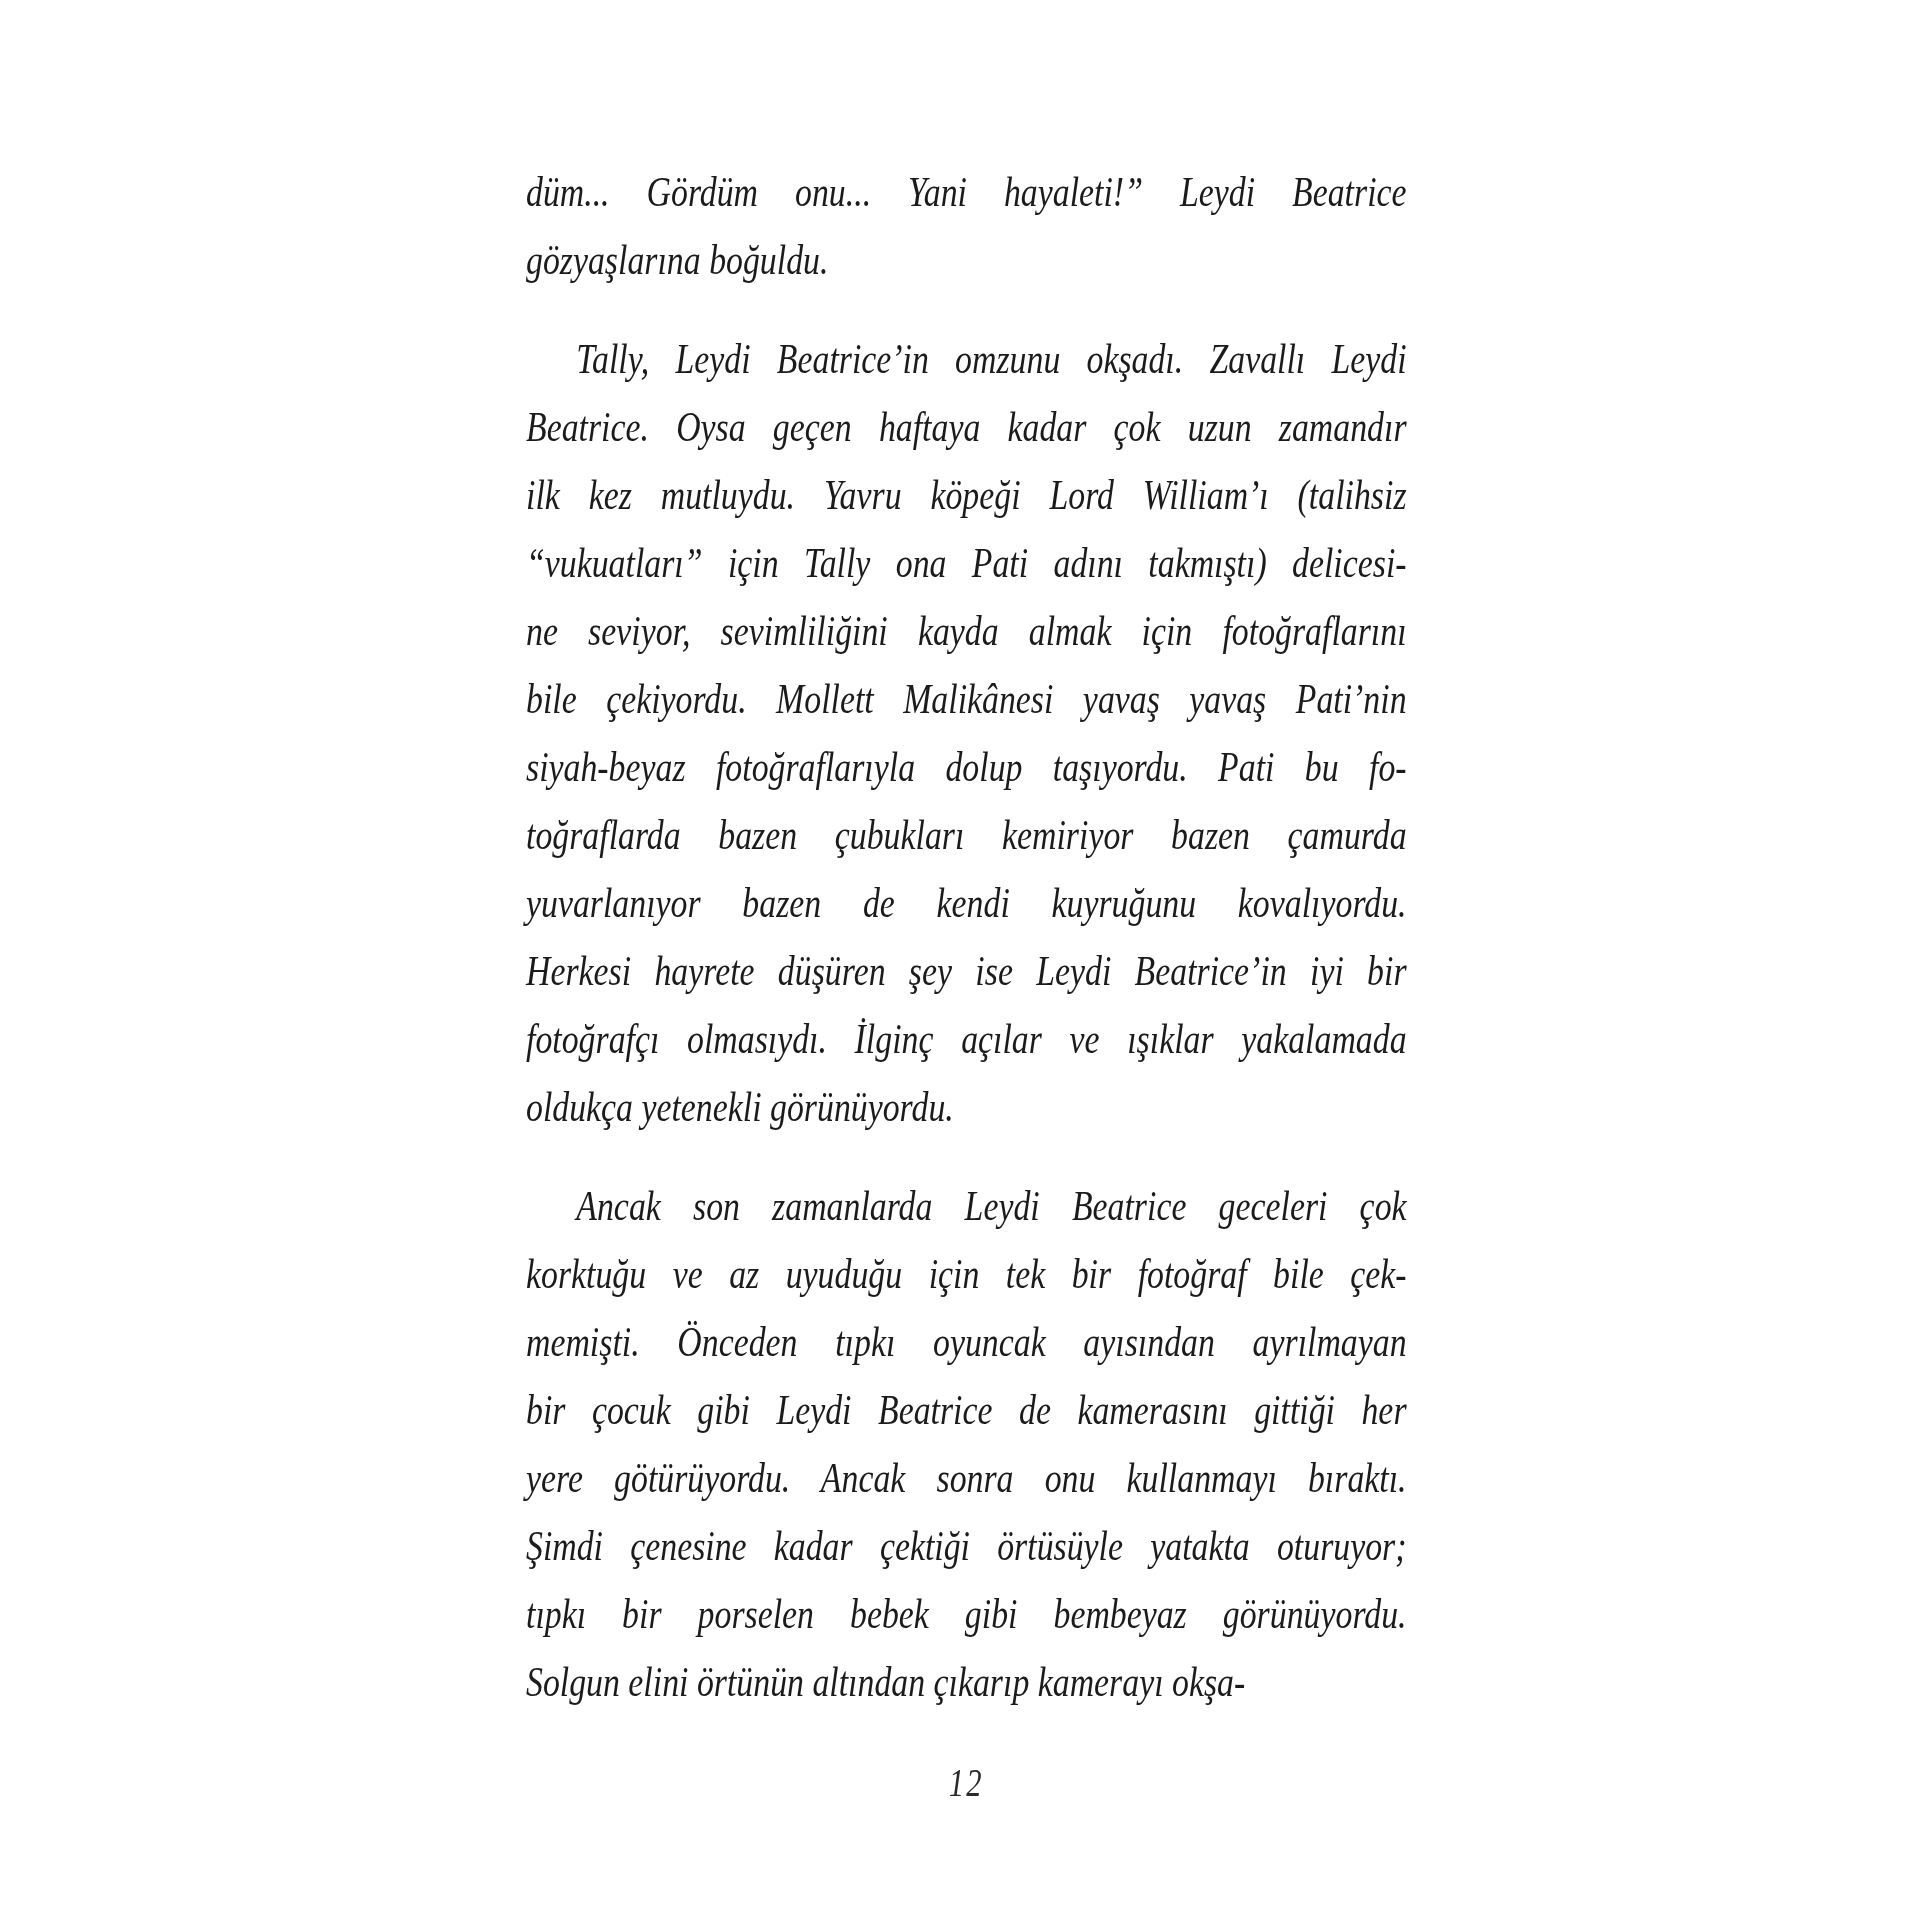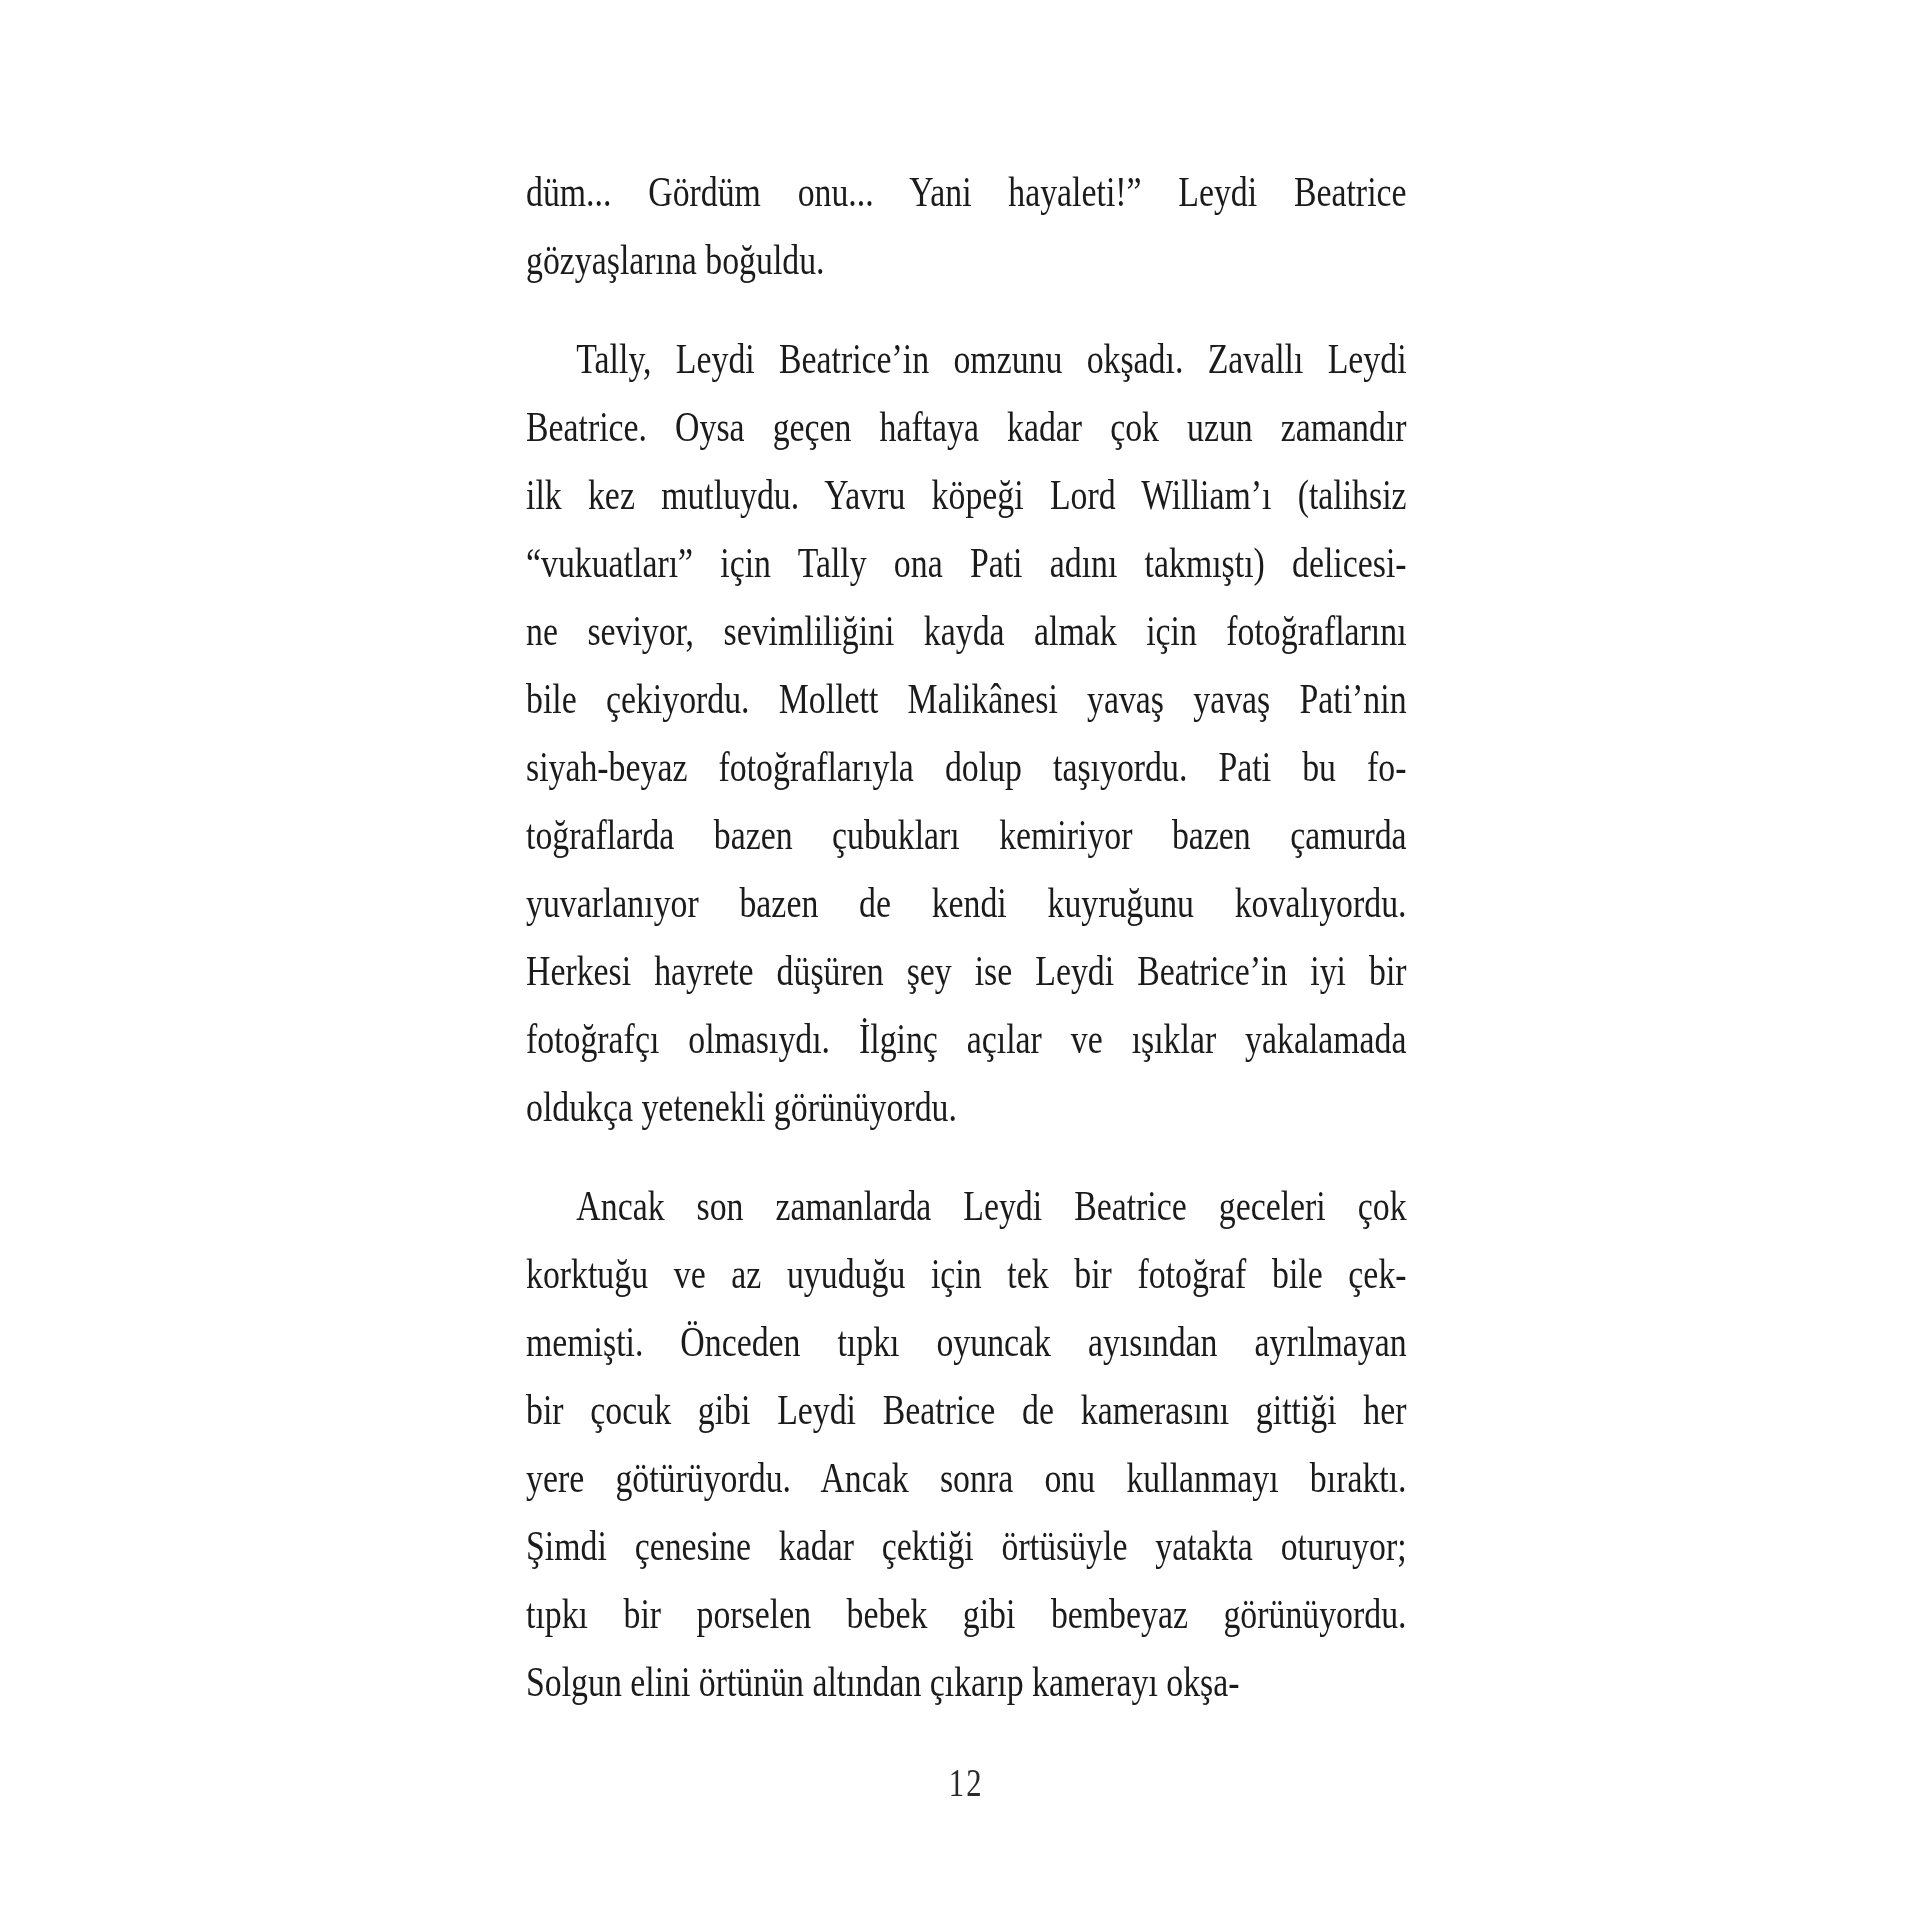--- a/index.html
+++ b/index.html
@@ -14,20 +14,21 @@
     font-family: "Liberation Serif", "DejavVu Serif", serif;
     font-family: "Liberation Serif", "DejaVu Serif", serif;
     overflow: hidden;
   }
   .book-page {
     position: absolute;
     left: 0; top: 0;
     width: 1931px;
     height: 1931px;
     background: #ffffff;
+    font-style: italic;
   }
   
   .text-block {
     position: absolute;
     left: 526px;
     top: 158px;
     width: 1120px;
     transform: scaleX(0.7862);
     transform-origin: left top;
     color: #1b1b1b;

